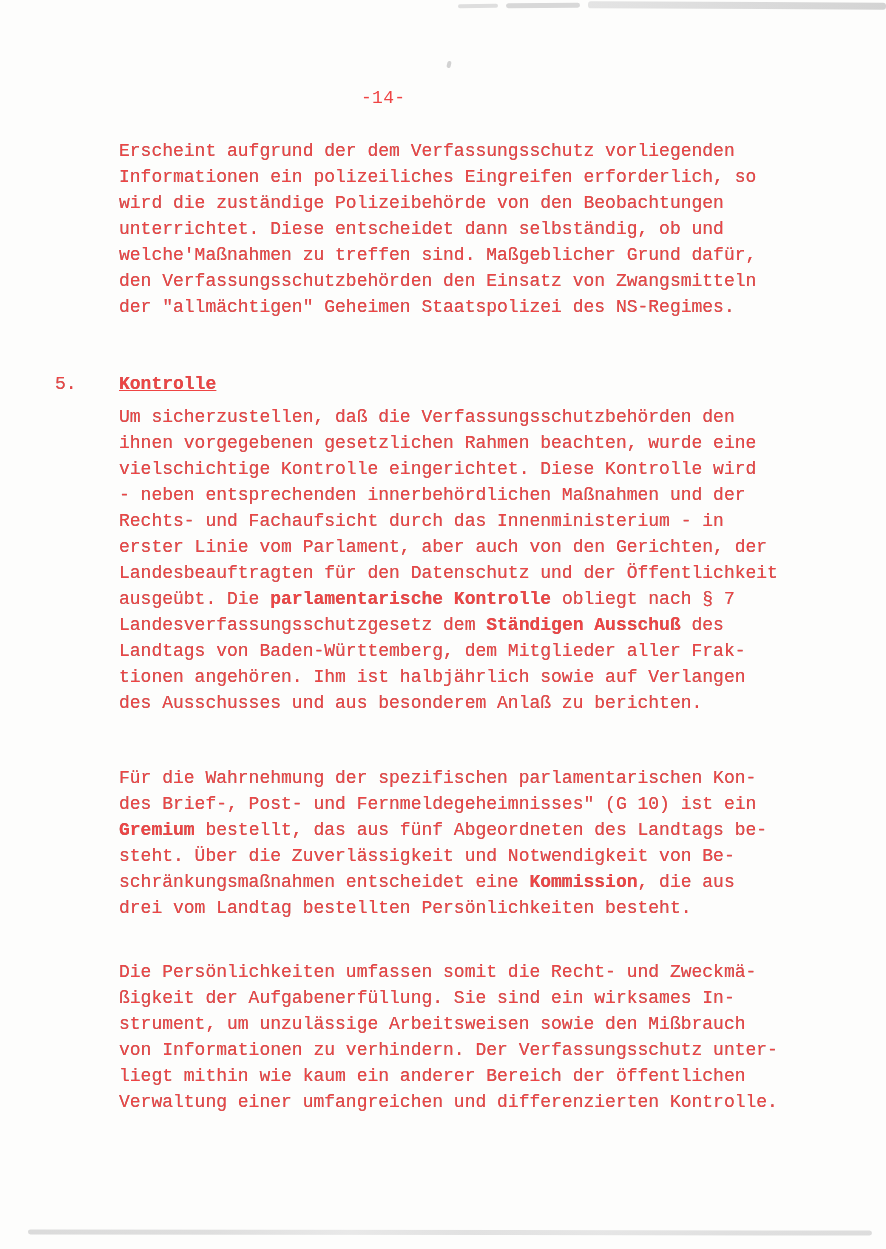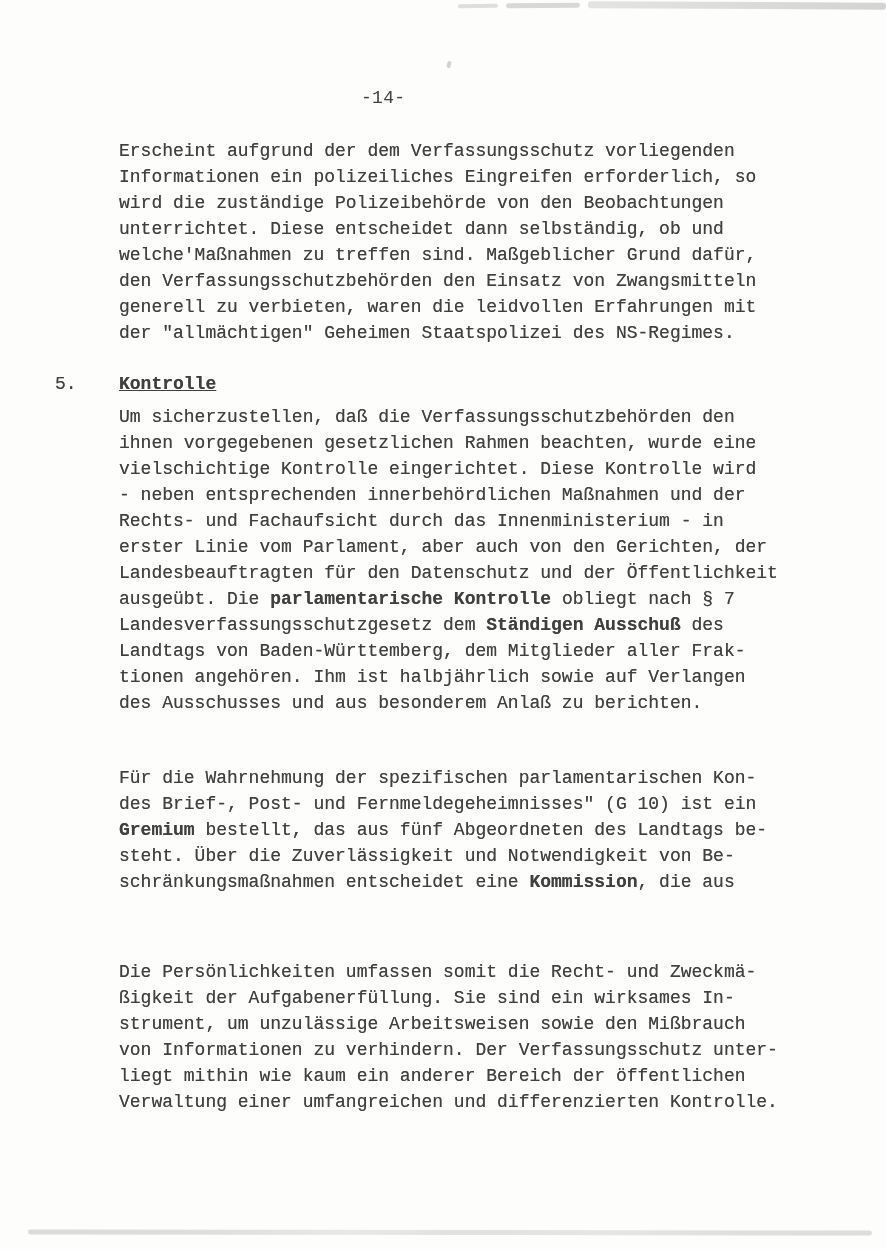--- a/index.html
+++ b/index.html
@@ -3,21 +3,21 @@
 <meta charset="utf-8">
 <style>
   html, body { margin: 0; padding: 0; }
   body {
     width: 886px; height: 1249px; overflow: hidden;
     background: #f6f6f5;
     font-family: "Liberation Mono", "DejaVu Sans Mono", monospace;
   }
   .sheet {
     position: relative; width: 886px; height: 1249px;
-    background: #fdfdfc; color: #404040;
+    background: #fdfdfc; color: #ef4444;
   }
   .page-number {
     position: absolute; left: 361px; top: 85px;
     font-size: 18px; line-height: 26px; letter-spacing: 0.3px;
   }
   .doc { position: absolute; left: 0; top: 0; width: 886px; height: 1186px; }
   .block {
     position: absolute; left: 119px;
     font-size: 18px; line-height: 26px;
     text-shadow: 0 0 0.5px rgba(20,20,20,0.55);
@@ -62,21 +62,20 @@
   <div class="page-number">-14-</div>
 
   <main class="doc">
       <div class="block">
         <div class="line"><span>Erscheint aufgrund der dem Verfassungsschutz vorliegenden</span></div>
         <div class="line"><span>Informationen ein polizeiliches Eingreifen erforderlich, so</span></div>
         <div class="line"><span>wird die zuständige Polizeibehörde von den Beobachtungen</span></div>
         <div class="line"><span>unterrichtet. Diese entscheidet dann selbständig, ob und</span></div>
         <div class="line"><span>welche'Maßnahmen zu treffen sind. Maßgeblicher Grund dafür,</span></div>
         <div class="line"><span>den Verfassungsschutzbehörden den Einsatz von Zwangsmitteln</span></div>
-        <div class="line"><span>generell zu verbieten, waren die leidvollen Erfahrungen mit</span></div>
         <div class="line"><span>der "allmächtigen" Geheimen Staatspolizei des NS-Regimes.</span></div>
       </div>
       <div class="block heading"><span class="num">5.</span><span class="title">Kontrolle</span></div>
       <div class="block">
         <div class="line"><span>Um sicherzustellen, daß die Verfassungsschutzbehörden den</span></div>
         <div class="line"><span>ihnen vorgegebenen gesetzlichen Rahmen beachten, wurde eine</span></div>
         <div class="line"><span>vielschichtige Kontrolle eingerichtet. Diese Kontrolle wird</span></div>
         <div class="line"><span>- neben entsprechenden innerbehördlichen Maßnahmen und der</span></div>
         <div class="line"><span>Rechts- und Fachaufsicht durch das Innenministerium - in</span></div>
         <div class="line"><span>erster Linie vom Parlament, aber auch von den Gerichten, der</span></div>
@@ -86,20 +85,21 @@
         <div class="line"><span>Landtags von Baden-Württemberg, dem Mitglieder aller Frak-</span></div>
         <div class="line"><span>tionen angehören. Ihm ist halbjährlich sowie auf Verlangen</span></div>
         <div class="line"><span>des Ausschusses und aus besonderem Anlaß zu berichten.</span></div>
       </div>
       <div class="block">
         <div class="line"><span>Für die Wahrnehmung der spezifischen parlamentarischen Kon-</span></div>
         <div class="line"><span>des Brief-, Post- und Fernmeldegeheimnisses" (G 10) ist ein</span></div>
         <div class="line"><span class="bold">Gremium</span><span> bestellt, das aus fünf Abgeordneten des Landtags be-</span></div>
         <div class="line"><span>steht. Über die Zuverlässigkeit und Notwendigkeit von Be-</span></div>
         <div class="line"><span>schränkungsmaßnahmen entscheidet eine </span><span class="bold">Kommission</span><span>, die aus</span></div>
+        <div class="line"><span>drei vom Landtag bestellten Persönlichkeiten besteht.</span></div>
       </div>
       <div class="block">
         <div class="line"><span>Die Persönlichkeiten umfassen somit die Recht- und Zweckmä-</span></div>
         <div class="line"><span>ßigkeit der Aufgabenerfüllung. Sie sind ein wirksames In-</span></div>
         <div class="line"><span>strument, um unzulässige Arbeitsweisen sowie den Mißbrauch</span></div>
         <div class="line"><span>von Informationen zu verhindern. Der Verfassungsschutz unter-</span></div>
         <div class="line"><span>liegt mithin wie kaum ein anderer Bereich der öffentlichen</span></div>
         <div class="line"><span>Verwaltung einer umfangreichen und differenzierten Kontrolle.</span></div>
       </div>
     </main>

